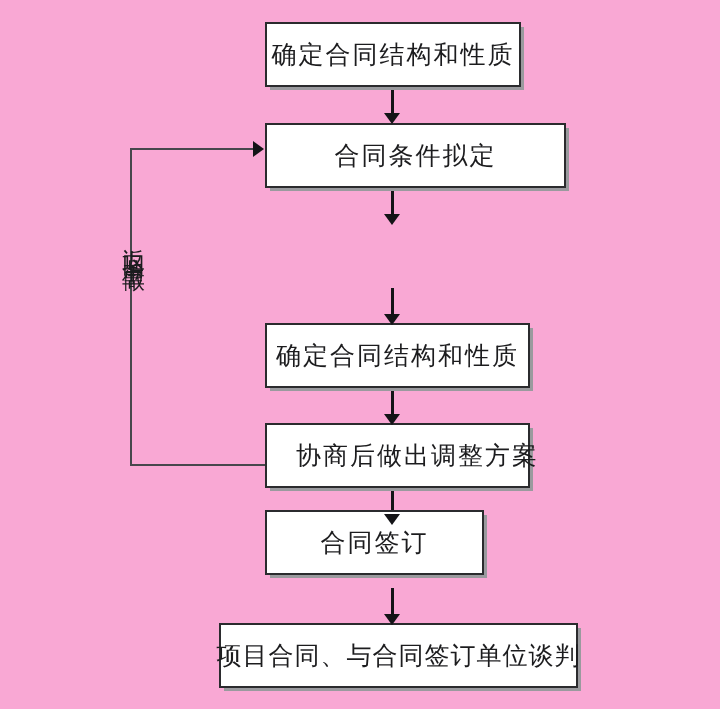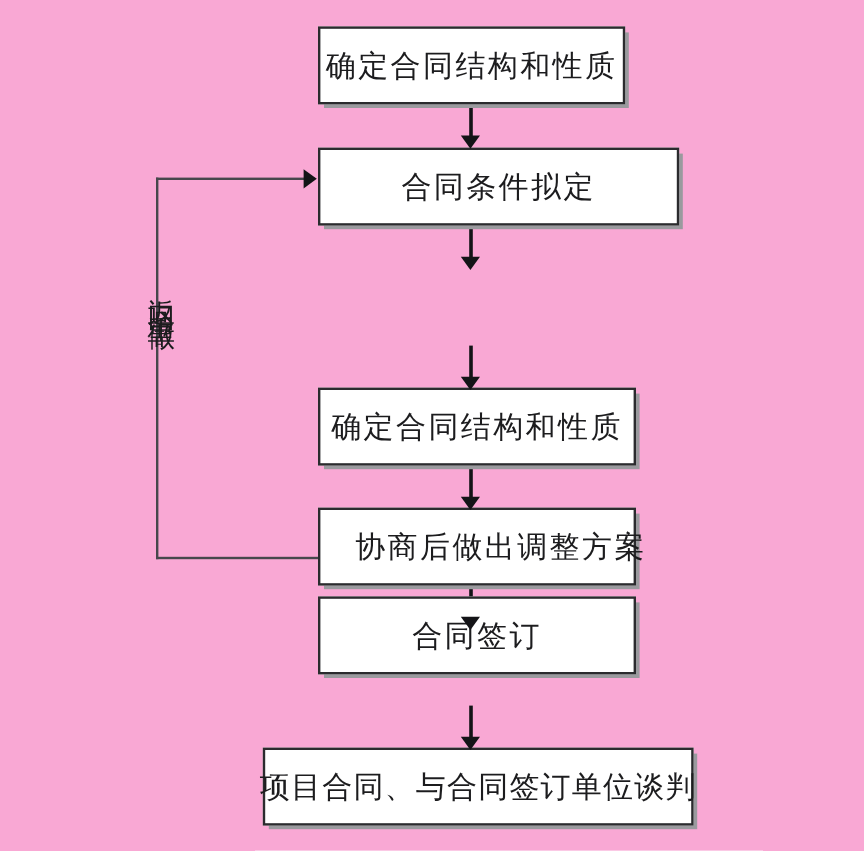--- a/index.html
+++ b/index.html
@@ -129,21 +129,21 @@
 
 
   <div class="node" style="left:265px; top:323px; width:265px; height:65px;">
     <span class="label">确定合同结构和性质</span>
   </div>
 
   <div class="node" style="left:265px; top:423px; width:265px; height:65px;padding-left:40px;">
     <span class="label">协商后做出调整方案</span>
   </div>
 
-  <div class="node" style="left:265px; top:497px; width:265px; height:65px;">
+  <div class="node" style="left:265px; top:510px; width:219px; height:65px;">
     <span class="label">合同签订</span>
   </div>
 
   <div class="node wide" style="left:219px; top:623px; width:359px; height:65px;">
     <span class="label">项目合同、与合同签订单位谈判</span>
   </div>
 
 </div>
 
 </body></html>

